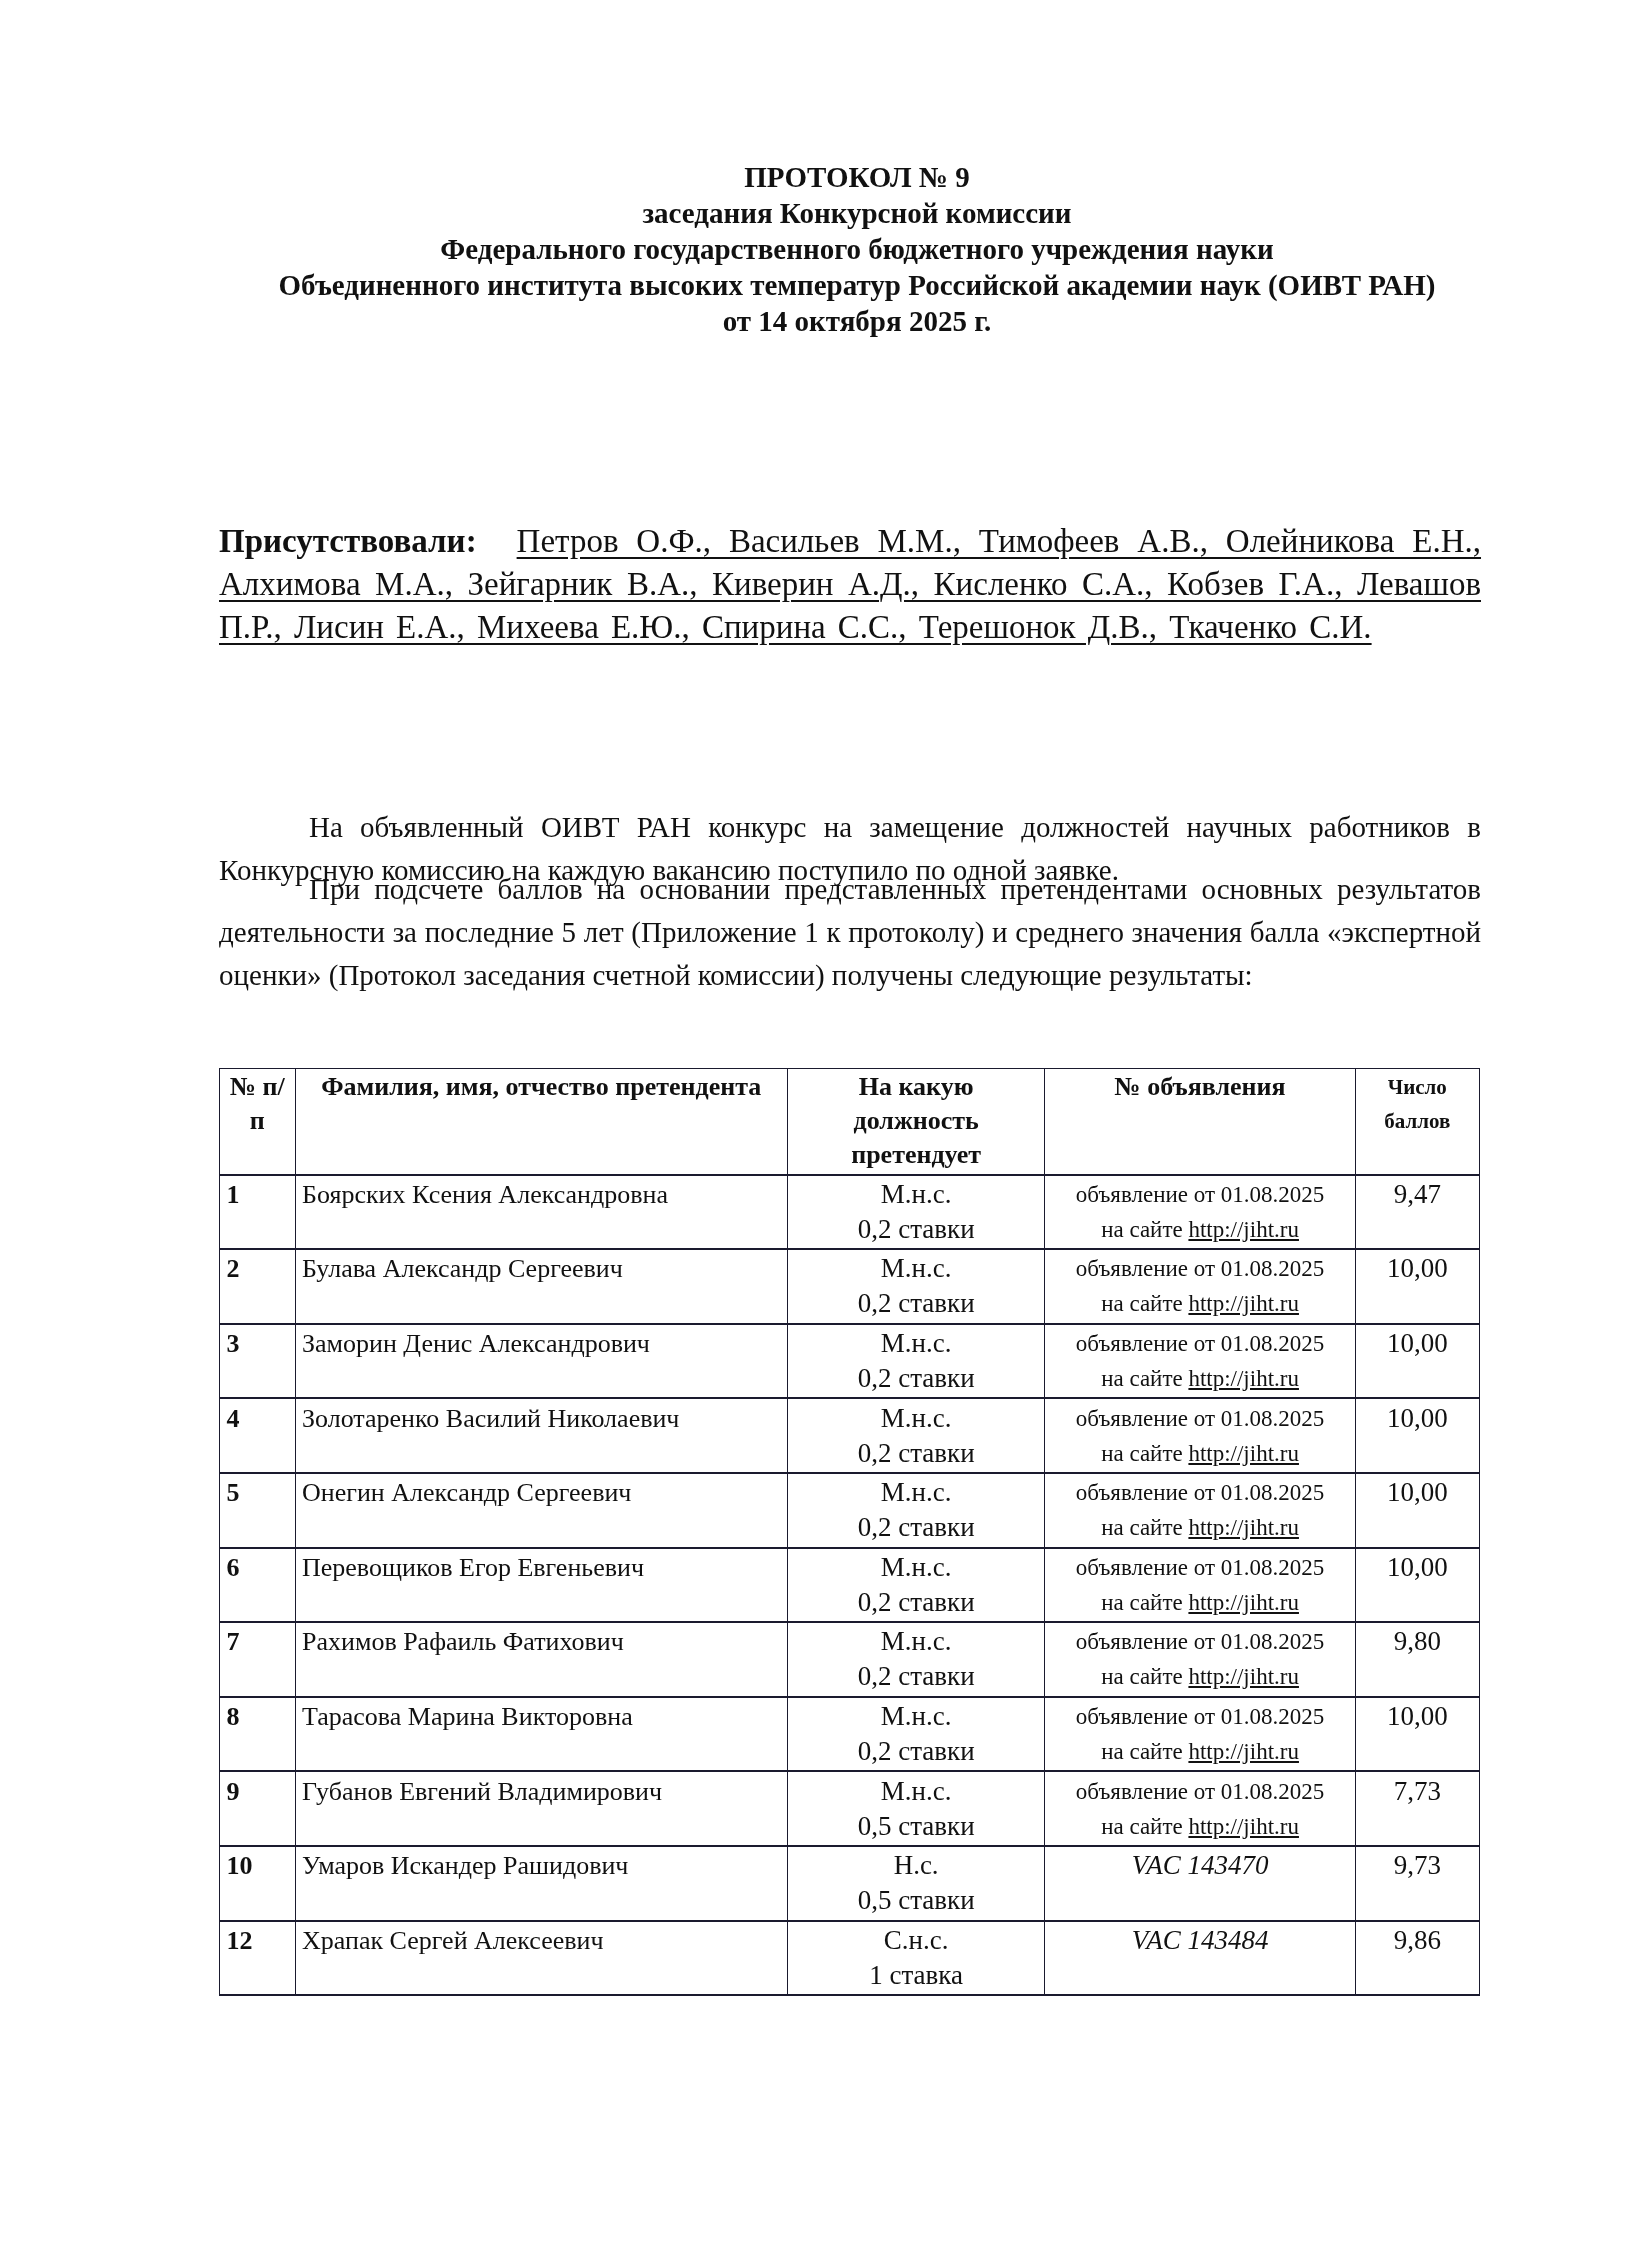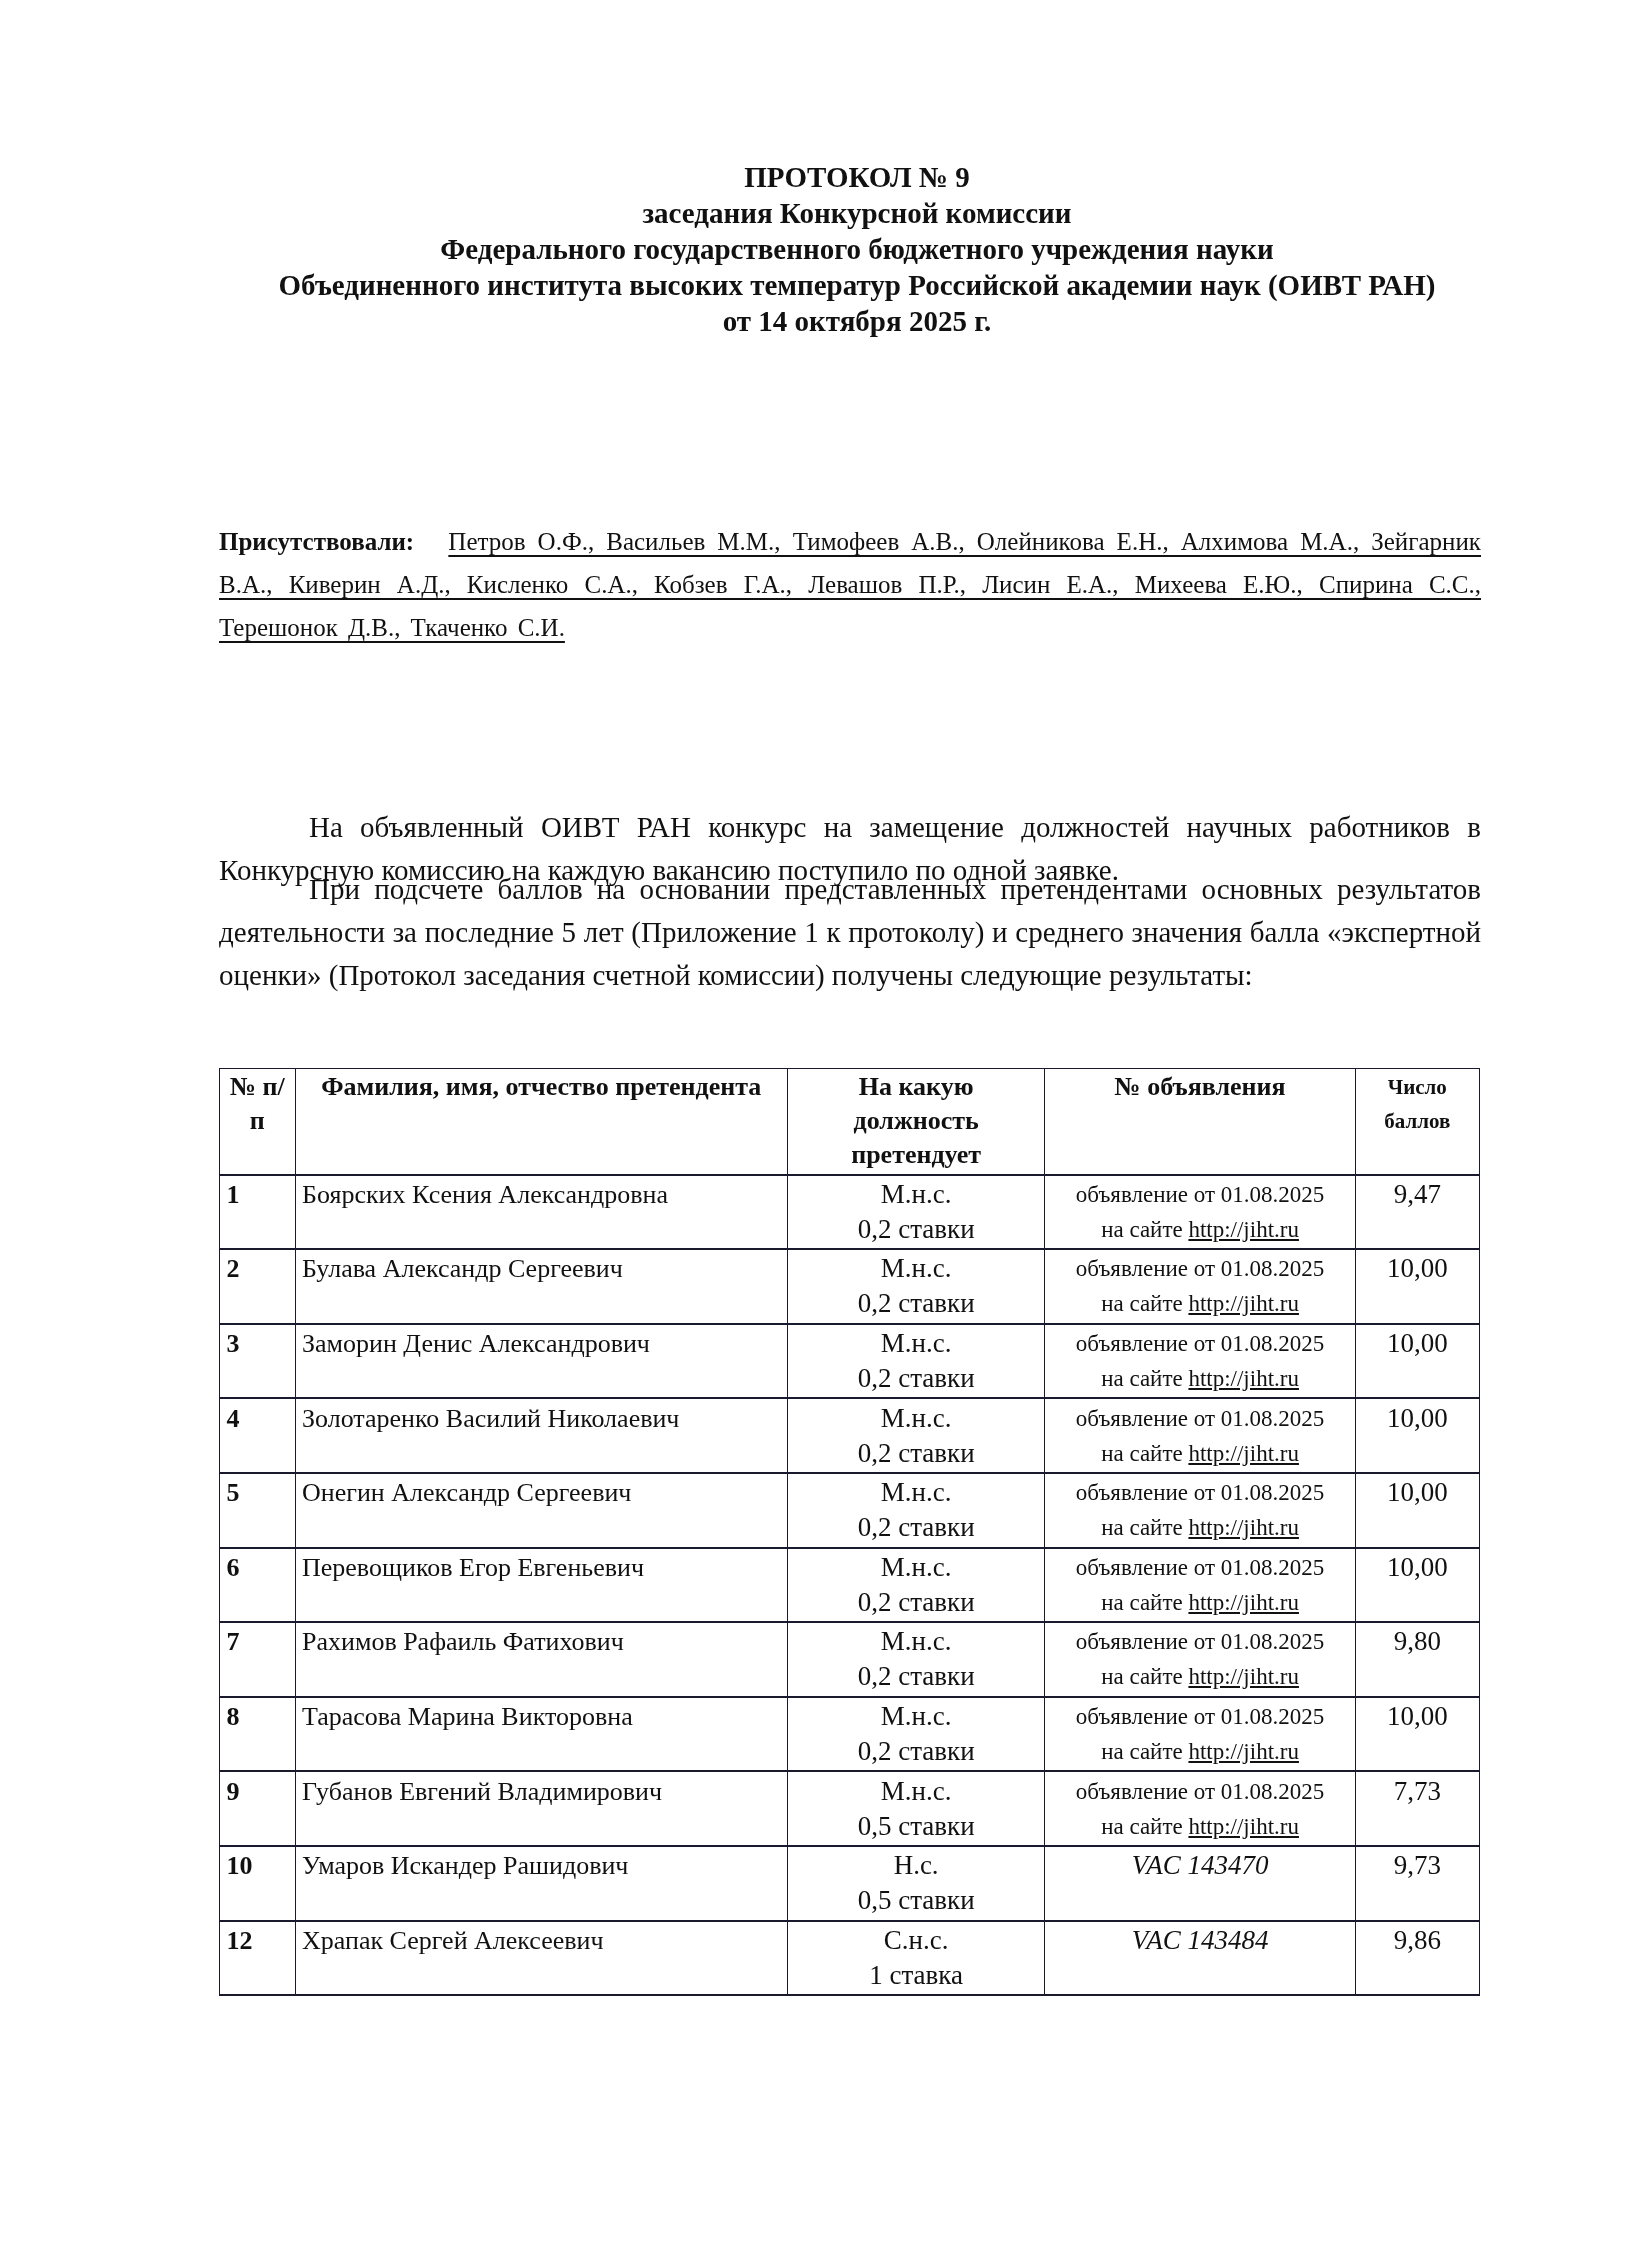--- a/index.html
+++ b/index.html
@@ -3,21 +3,21 @@
 <meta charset="utf-8">
 <style>
   html, body { margin: 0; padding: 0; background: #ffffff; }
   body {
     width: 1645px; height: 2261px; position: relative; overflow: hidden;
     font-family: "Liberation Serif", "DejaVu Serif", serif; color: #111111;
   }
   .page { position: absolute; left: 0; top: 4px; width: 1645px; height: 2261px; }
   .header { position: absolute; left: 219px; top: 155px; width: 1276px; text-align: center; font-weight: bold; font-size: 29px; line-height: 36px; }
   .header div { white-space: nowrap; }
-  .attendees { position: absolute; left: 219px; top: 516px; width: 1262px; font-size: 25px; line-height: 43px; text-align: justify; }
+  .attendees { position: absolute; left: 219px; top: 516px; width: 1262px; font-size: 33px; line-height: 43px; text-align: justify; }
   .attendees .label { font-weight: bold; margin-right: 26px; }
   .attendees .names { text-decoration: underline; text-underline-offset: 5.2px; text-decoration-thickness: 1.9px; word-spacing: 3.9px; }
   .para { position: absolute; left: 219px; width: 1262px; font-size: 29px; line-height: 43px; text-align: justify; text-indent: 90px; }
   .p1 { top: 754px; margin-top: 48px; }
   .p2 { top: 864px; }
   table.results {
     position: absolute; left: 219px; top: 1064px; width: 1261px;
     border-collapse: collapse; font-size: 26px; table-layout: fixed; border-radius: 31px;
   }
   table.results th, table.results td {

